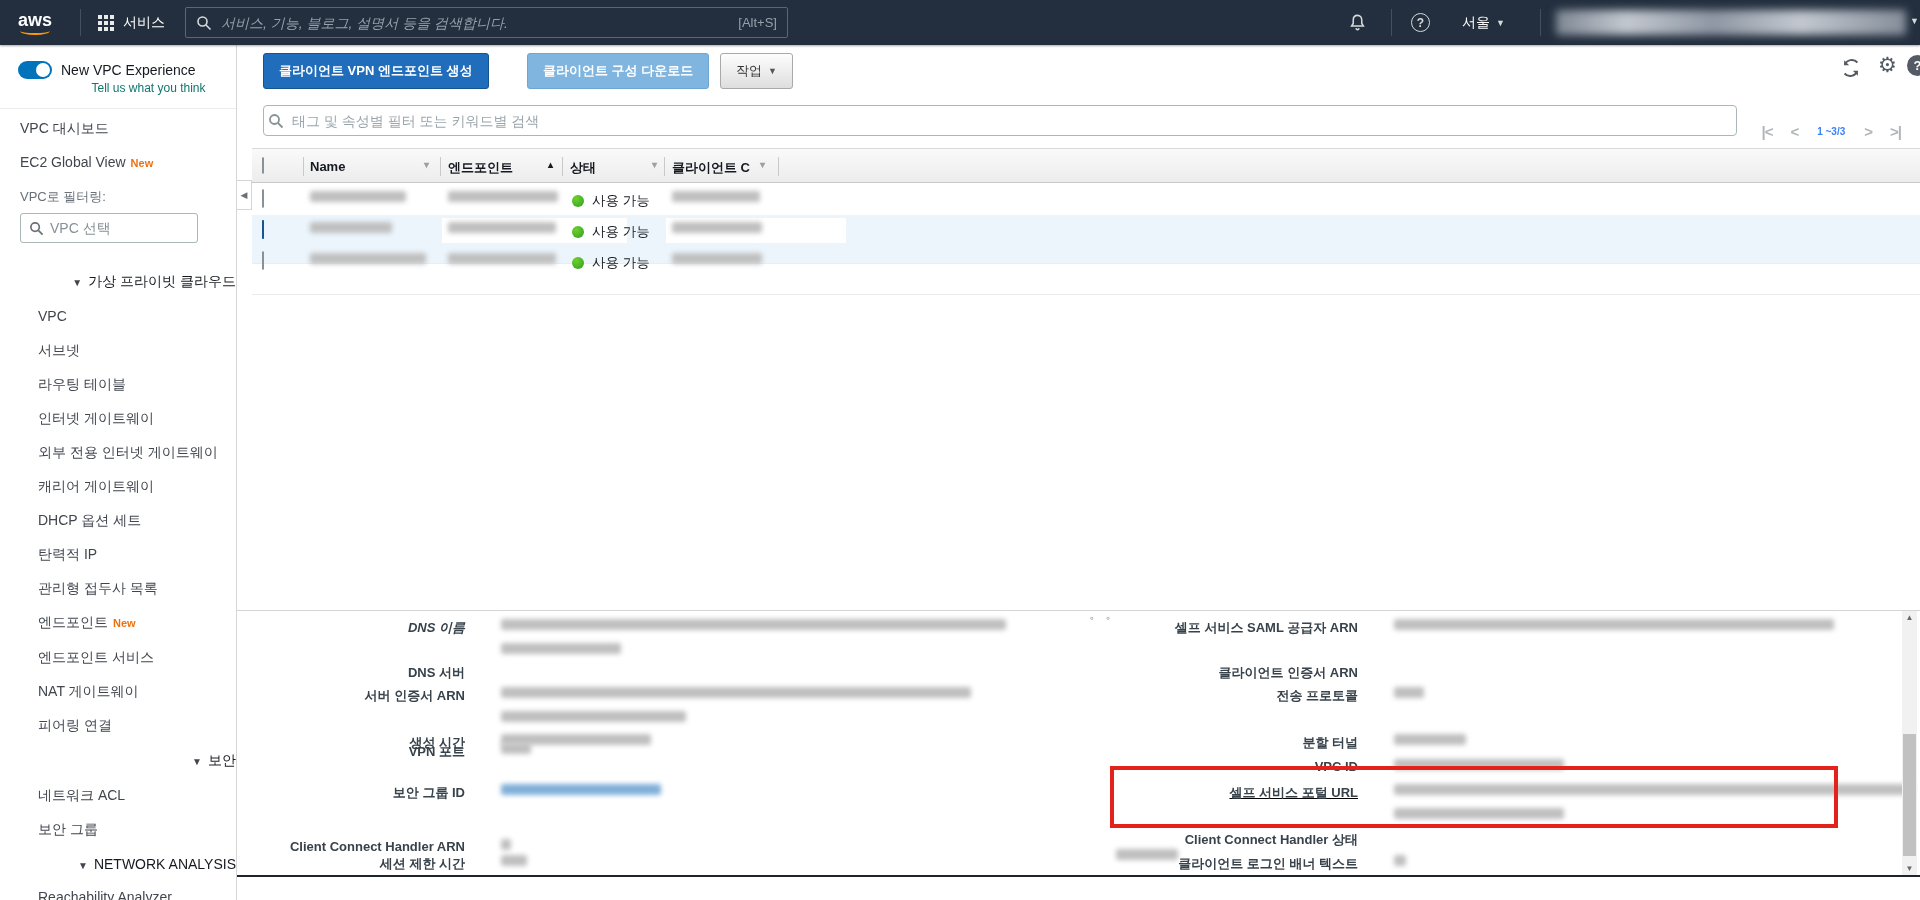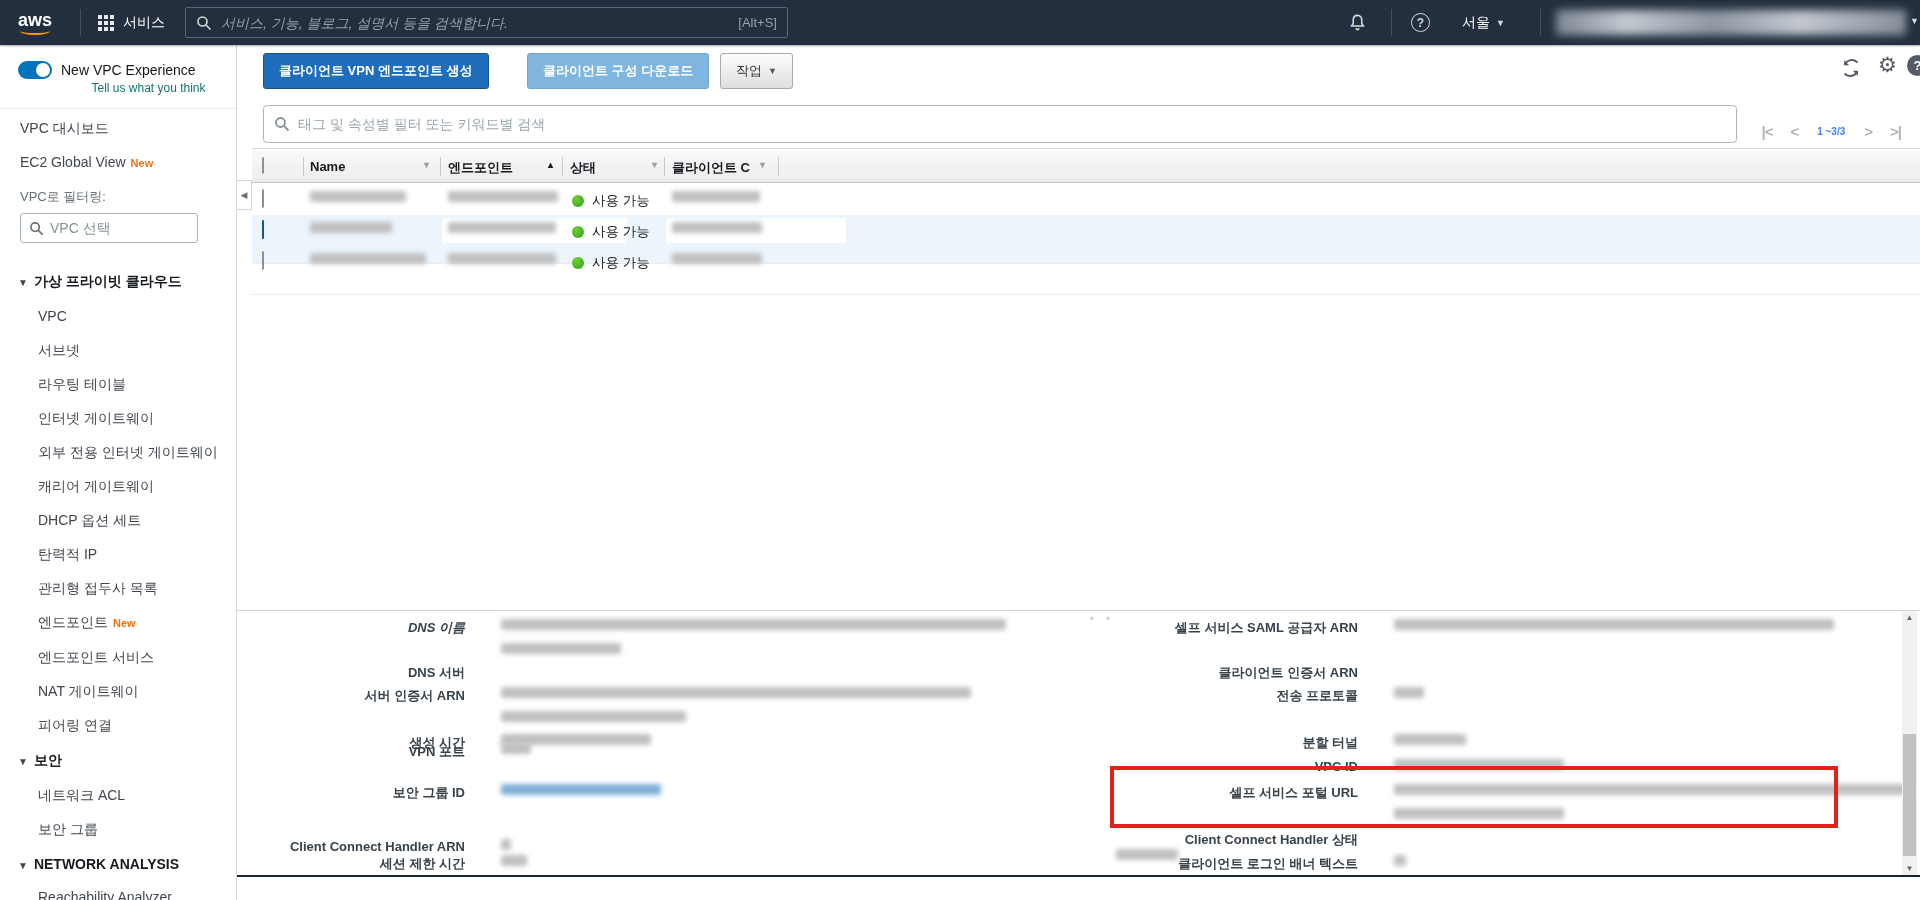--- a/index.html
+++ b/index.html
@@ -30,21 +30,21 @@
   .toggle-pill .knob { position:absolute; right:2px; top:2px; width:14px; height:14px; border-radius:50%; background:#fff; }
   #exp-label { color:#16191f; font-size:14px; }
   #exp-sub { margin:2px 0 0 61px; color:#0f766e; font-size:12px;text-align:center; }
   .side-divider { height:1px; background:#eaeded; margin:13px 0 10px 0; }
   .side-link { display:block; margin:0 0 16px 20px; color:#41464e; line-height:18px; text-decoration:none; }
   .badge-new { color:#ec7211; font-weight:bold; font-size:11px; margin-left:5px; }
   #filter-label { margin:10px 0 7px 20px; color:#687078; font-size:13px; }
   #vpc-filter { margin-left:20px; width:178px; height:30px; border:1px solid #aab7b8; border-radius:3px; display:flex; align-items:center; padding:0 8px; }
   #vpc-filter input { flex:1; border:none; outline:none; font-size:14px; color:#555; width:100px; font-family:"Liberation Sans",sans-serif; }
   #vpc-filter input::placeholder { color:#879196; }
-  .section-hd { margin:30px 0 0 18px; font-weight:bold; color:#16191f; font-size:14px; }
+  .section-hd { margin:30px 0 0 18px; font-weight:normal; color:#16191f; font-size:14px;text-align:right; }
   .section-hd .tri { font-size:10px; margin-right:6px; color:#41464e; }
   .side-list { list-style:none; margin:18px 0 0 0; }
   .side-list li { margin:0 0 19px 38px; line-height:15px; cursor:pointer; }
   #collapse-tab { position:absolute; left:237px; top:180px; width:15px; height:30px; background:#fff; border:1px solid #d5d5d5; border-left:none; display:flex; align-items:center; justify-content:center; font-size:9px; color:#687078; z-index:40; }
 
   
   #main { position:absolute; left:237px; top:45px; width:1683px; height:855px; background:#fff; }
 
   
   #toolbar { position:absolute; top:0; left:0; width:100%; height:55px; }
@@ -53,21 +53,21 @@
   #btn-download { position:absolute; left:290px; top:8px; background:#7fb5de; border:1px solid #6ba6d4; color:#fff; font-weight:bold; }
   #btn-actions { position:absolute; left:483px; top:8px; background:linear-gradient(#fdfdfd,#dedede); border:1px solid #a9a9a9; color:#333; }
   #btn-actions .caret { color:#555; }
   .tool-icon { position:absolute; top:12px; width:22px; height:22px; color:#545b64; cursor:pointer; }
   #refresh-icon { left:1603px; }
   #gear-icon { left:1641px; top:8px; font-size:21px; }
   #help-circle { left:1670px; top:10px; width:21px; height:21px; background:#545b64; color:#fff; border-radius:50%; font-weight:bold; font-size:13px; display:flex; align-items:center; justify-content:center; }
 
   
   #filterbar { position:absolute; top:55px; left:0; width:100%; height:48px; }
-  #table-filter { position:absolute; left:26px; top:5px; width:1474px; height:38px; border:1px solid #aab7b8; border-radius:4px; display:flex; align-items:center; padding:0 10px; background:#fff; }
+  #table-filter { position:absolute; left:26px; top:5px; width:1474px; height:31px; border:1px solid #aab7b8; border-radius:4px; display:flex; align-items:center; padding:0 4px; background:#fff; }
   #table-filter input { flex:1; border:none; outline:none; font-size:14px; color:#555; font-family:"Liberation Sans",sans-serif; }
   #table-filter input::placeholder { color:#9aa5ab; }
   #pagination { position:absolute; right:10px; top:10px; display:flex; align-items:center; color:#b0b5ba; font-size:15px; font-weight:bold; }
   #pagination .pg { margin:0 9px; cursor:pointer; letter-spacing:-1px; }
   #pagination .range { color:#3b82f6; font-size:10px; margin:16px 10px; letter-spacing:0; }
 
   
   #tbl-header { position:absolute; top:103px; left:15px; width:1668px; height:35px; background:linear-gradient(#fafafa,#ececec); border-top:1px solid #d9d9d9; border-bottom:1px solid #c9c9c9; font-size:13px; font-weight:bold; color:#16191f; }
   .hcell { position:absolute; top:10px; }
   .hdiv { position:absolute; top:8px; width:1px; height:19px; background:#c9c9c9; }
@@ -358,21 +358,21 @@
           <span class="dval">
             <span class="redact" style="width:72px"></span>
           </span>
         </div>
       <div class="drow" style="top:148px;">
           <span class="dlabel">VPC ID</span>
           <span class="dval">
             <span class="redact" style="width:170px"></span>
           </span>
         </div>
-      <div class="drow" style="top:173px;">
+      <div class="drow" style="top:173px;text-decoration:underline;">
           <span class="dlabel">셀프 서비스 포털 URL</span>
           <span class="dval">
             <span class="redact" style="width:520px"></span>
             <span class="redact" style="width:170px"></span>
           </span>
         </div>
       <div class="drow" style="top:220px;flex-direction:column;">
           <span class="dlabel">Client Connect Handler 상태</span>
           <span class="dval">
             <span class="redact" style="width:62px"></span>

